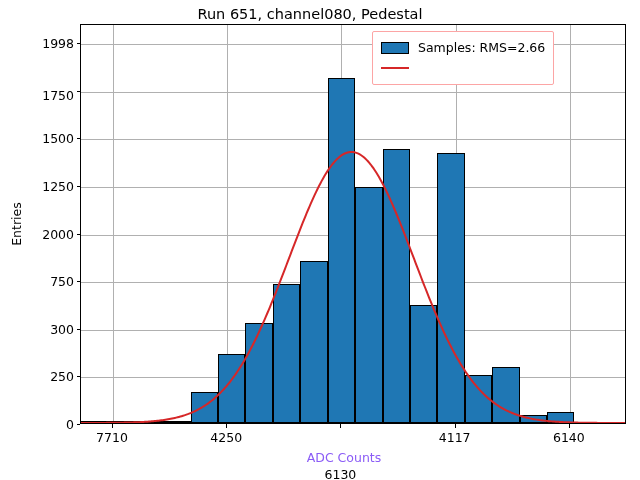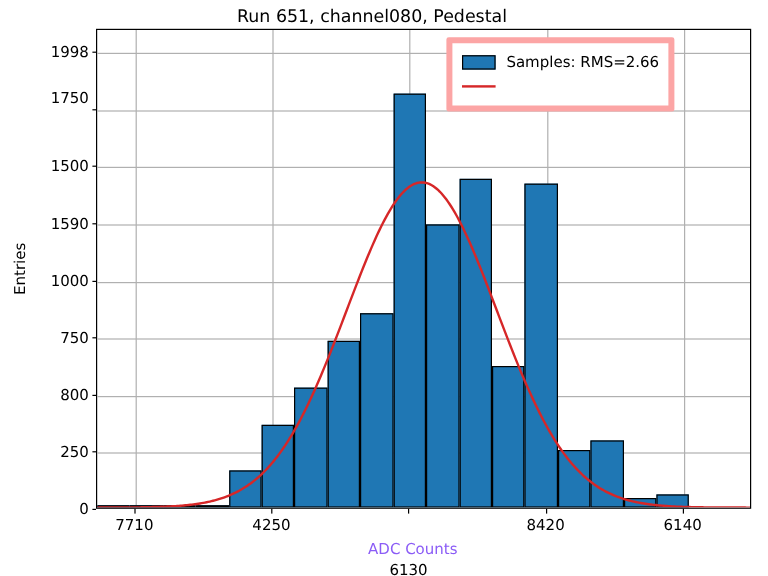--- a/index.html
+++ b/index.html
@@ -49,21 +49,21 @@
 
   #xlabel{position:absolute;left:71px;top:450px;width:546px;text-align:center;
           font-size:12.5px;color:#8b5cf6;}
   #ylabel{position:absolute;left:0;top:224px;font-size:12.5px;color:#000;
           transform:translate(-50%,-50%) rotate(-90deg);transform-origin:center center;
           margin-left:16px;white-space:nowrap;}
 
   
   #legend{
     position:absolute;left:372px;top:31px;
-    background:#fff;border:5px solid #fca5a5;border-radius:2px;
+    background:#fff;border:1px solid #fca5a5;border-radius:2px;
     padding:6px 8px 6px 8px;
     font-size:12.5px;color:#000;
     box-shadow:none;
   }
   .legend-row{display:flex;align-items:center;height:20px;white-space:nowrap;}
   .legend-swatch-patch{
     width:28px;height:12px;background:#1f77b4;border:1.1px solid #000;
     box-sizing:border-box;margin-right:9px;flex:none;
   }
   .legend-swatch-line{
@@ -119,43 +119,43 @@
       <path id="fit-path" fill="none" stroke="#d62728" stroke-width="2" vector-effect="non-scaling-stroke" d="M0.00,399.98 L1.37,399.97 L2.73,399.97 L4.10,399.97 L5.46,399.97 L6.82,399.96 L8.19,399.96 L9.55,399.95 L10.92,399.95 L12.29,399.95 L13.65,399.94 L15.02,399.94 L16.38,399.93 L17.75,399.92 L19.11,399.92 L20.47,399.91 L21.84,399.90 L23.20,399.89 L24.57,399.88 L25.94,399.87 L27.30,399.86 L28.67,399.85 L30.03,399.83 L31.39,399.82 L32.76,399.80 L34.12,399.78 L35.49,399.77 L36.86,399.75 L38.22,399.73 L39.59,399.70 L40.95,399.68 L42.31,399.65 L43.68,399.62 L45.04,399.59 L46.41,399.56 L47.78,399.52 L49.14,399.48 L50.51,399.44 L51.87,399.40 L53.24,399.35 L54.60,399.30 L55.96,399.25 L57.33,399.19 L58.69,399.13 L60.06,399.06 L61.43,398.99 L62.79,398.91 L64.16,398.83 L65.52,398.74 L66.88,398.65 L68.25,398.55 L69.61,398.45 L70.98,398.33 L72.35,398.22 L73.71,398.09 L75.08,397.95 L76.44,397.81 L77.80,397.66 L79.17,397.50 L80.53,397.32 L81.90,397.14 L83.27,396.95 L84.63,396.74 L86.00,396.53 L87.36,396.30 L88.73,396.05 L90.09,395.80 L91.45,395.53 L92.82,395.24 L94.18,394.94 L95.55,394.62 L96.92,394.28 L98.28,393.93 L99.65,393.55 L101.01,393.16 L102.37,392.75 L103.74,392.31 L105.10,391.85 L106.47,391.37 L107.84,390.87 L109.20,390.33 L110.57,389.78 L111.93,389.20 L113.29,388.58 L114.66,387.95 L116.02,387.28 L117.39,386.57 L118.76,385.84 L120.12,385.08 L121.49,384.28 L122.85,383.44 L124.22,382.57 L125.58,381.67 L126.94,380.72 L128.31,379.74 L129.67,378.71 L131.04,377.65 L132.41,376.54 L133.77,375.39 L135.14,374.19 L136.50,372.95 L137.86,371.66 L139.23,370.33 L140.59,368.95 L141.96,367.51 L143.33,366.03 L144.69,364.50 L146.06,362.92 L147.42,361.28 L148.78,359.59 L150.15,357.85 L151.51,356.05 L152.88,354.19 L154.24,352.29 L155.61,350.32 L156.98,348.30 L158.34,346.22 L159.71,344.09 L161.07,341.90 L162.43,339.65 L163.80,337.34 L165.16,334.98 L166.53,332.55 L167.90,330.08 L169.26,327.54 L170.63,324.95 L171.99,322.30 L173.35,319.60 L174.72,316.84 L176.08,314.03 L177.45,311.16 L178.82,308.24 L180.18,305.27 L181.55,302.26 L182.91,299.19 L184.27,296.08 L185.64,292.92 L187.00,289.71 L188.37,286.47 L189.73,283.18 L191.10,279.86 L192.47,276.50 L193.83,273.10 L195.20,269.68 L196.56,266.22 L197.92,262.74 L199.29,259.24 L200.65,255.71 L202.02,252.16 L203.39,248.60 L204.75,245.03 L206.12,241.45 L207.48,237.86 L208.84,234.27 L210.21,230.68 L211.57,227.09 L212.94,223.51 L214.31,219.94 L215.67,216.39 L217.04,212.85 L218.40,209.34 L219.76,205.85 L221.13,202.39 L222.49,198.96 L223.86,195.58 L225.22,192.23 L226.59,188.93 L227.96,185.68 L229.32,182.48 L230.69,179.33 L232.05,176.25 L233.41,173.23 L234.78,170.28 L236.14,167.40 L237.51,164.60 L238.88,161.87 L240.24,159.23 L241.61,156.68 L242.97,154.21 L244.33,151.83 L245.70,149.55 L247.06,147.37 L248.43,145.29 L249.80,143.31 L251.16,141.45 L252.53,139.69 L253.89,138.04 L255.25,136.50 L256.62,135.09 L257.98,133.79 L259.35,132.61 L260.71,131.55 L262.08,130.62 L263.45,129.81 L264.81,129.13 L266.18,128.57 L267.54,128.14 L268.90,127.84 L270.27,127.67 L271.63,127.62 L273.00,127.70 L274.37,127.92 L275.73,128.26 L277.10,128.73 L278.46,129.32 L279.82,130.05 L281.19,130.90 L282.55,131.87 L283.92,132.96 L285.29,134.18 L286.65,135.51 L288.02,136.97 L289.38,138.54 L290.75,140.22 L292.11,142.01 L293.47,143.91 L294.84,145.92 L296.20,148.03 L297.57,150.25 L298.94,152.56 L300.30,154.96 L301.67,157.46 L303.03,160.04 L304.39,162.71 L305.76,165.46 L307.12,168.29 L308.49,171.19 L309.86,174.16 L311.22,177.20 L312.59,180.30 L313.95,183.46 L315.31,186.68 L316.68,189.95 L318.04,193.26 L319.41,196.62 L320.78,200.02 L322.14,203.46 L323.51,206.92 L324.87,210.42 L326.24,213.94 L327.60,217.48 L328.96,221.04 L330.33,224.62 L331.69,228.20 L333.06,231.79 L334.43,235.38 L335.79,238.97 L337.16,242.56 L338.52,246.14 L339.88,249.71 L341.25,253.26 L342.61,256.80 L343.98,260.32 L345.35,263.82 L346.71,267.30 L348.08,270.74 L349.44,274.16 L350.80,277.54 L352.17,280.89 L353.53,284.20 L354.90,287.48 L356.27,290.71 L357.63,293.90 L359.00,297.04 L360.36,300.14 L361.73,303.20 L363.09,306.20 L364.45,309.15 L365.82,312.05 L367.18,314.90 L368.55,317.70 L369.92,320.44 L371.28,323.13 L372.65,325.76 L374.01,328.33 L375.37,330.85 L376.74,333.31 L378.10,335.71 L379.47,338.06 L380.84,340.35 L382.20,342.58 L383.57,344.76 L384.93,346.87 L386.29,348.93 L387.66,350.94 L389.02,352.88 L390.39,354.77 L391.76,356.61 L393.12,358.39 L394.49,360.12 L395.85,361.79 L397.22,363.41 L398.58,364.98 L399.94,366.50 L401.31,367.96 L402.67,369.38 L404.04,370.75 L405.41,372.07 L406.77,373.34 L408.14,374.57 L409.50,375.75 L410.86,376.89 L412.23,377.98 L413.59,379.03 L414.96,380.05 L416.33,381.02 L417.69,381.95 L419.06,382.85 L420.42,383.71 L421.78,384.53 L423.15,385.32 L424.51,386.07 L425.88,386.80 L427.24,387.49 L428.61,388.15 L429.98,388.78 L431.34,389.38 L432.71,389.95 L434.07,390.50 L435.43,391.02 L436.80,391.52 L438.16,392.00 L439.53,392.45 L440.90,392.88 L442.26,393.28 L443.63,393.67 L444.99,394.04 L446.35,394.39 L447.72,394.72 L449.08,395.03 L450.45,395.33 L451.82,395.61 L453.18,395.88 L454.55,396.13 L455.91,396.37 L457.27,396.60 L458.64,396.81 L460.00,397.01 L461.37,397.20 L462.73,397.38 L464.10,397.55 L465.47,397.71 L466.83,397.86 L468.20,398.00 L469.56,398.13 L470.92,398.25 L472.29,398.37 L473.65,398.48 L475.02,398.58 L476.39,398.68 L477.75,398.77 L479.12,398.86 L480.48,398.94 L481.84,399.01 L483.21,399.08 L484.57,399.15 L485.94,399.21 L487.31,399.26 L488.67,399.32 L490.04,399.37 L491.40,399.41 L492.76,399.46 L494.13,399.50 L495.49,399.53 L496.86,399.57 L498.22,399.60 L499.59,399.63 L500.96,399.66 L502.32,399.69 L503.69,399.71 L505.05,399.73 L506.41,399.75 L507.78,399.77 L509.14,399.79 L510.51,399.81 L511.88,399.82 L513.24,399.84 L514.61,399.85 L515.97,399.86 L517.33,399.87 L518.70,399.88 L520.06,399.89 L521.43,399.90 L522.80,399.91 L524.16,399.92 L525.53,399.92 L526.89,399.93 L528.25,399.94 L529.62,399.94 L530.98,399.95 L532.35,399.95 L533.71,399.96 L535.08,399.96 L536.45,399.96 L537.81,399.97 L539.18,399.97 L540.54,399.97 L541.90,399.97 L543.27,399.98 L544.63,399.98 L546.00,399.98"></path>
     </svg>
   </div>
 
   <div id="ytick-container">
       <div class="ytick-mark" style="top: 424px;"></div>
       <div class="ytick-label" style="top: 424px;">0</div>
       <div class="ytick-mark" style="top: 376.381px;"></div>
       <div class="ytick-label" style="top: 376.381px;">250</div>
       <div class="ytick-mark" style="top: 328.762px;"></div>
-      <div class="ytick-label" style="top: 328.762px;">800</div>
+      <div class="ytick-label" style="top: 328.762px;">300</div>
       <div class="ytick-mark" style="top: 281.143px;"></div>
       <div class="ytick-label" style="top: 281.143px;">750</div>
       <div class="ytick-mark" style="top: 233.524px;"></div>
-      <div class="ytick-label" style="top: 233.524px;">1000</div>
+      <div class="ytick-label" style="top: 233.524px;">2000</div>
       <div class="ytick-mark" style="top: 185.905px;"></div>
-      <div class="ytick-label" style="top: 185.905px;">1590</div>
+      <div class="ytick-label" style="top: 185.905px;">1250</div>
       <div class="ytick-mark" style="top: 138.286px;"></div>
       <div class="ytick-label" style="top: 138.286px;">1500</div>
       <div class="ytick-mark" style="top: 90.6667px;"></div>
-      <div class="ytick-label" style="top: 81px; text-align: center;">1750</div>
+      <div class="ytick-label" style="top: 95px; text-align: center;">1750</div>
       <div class="ytick-mark" style="top: 43.0476px;"></div>
       <div class="ytick-label" style="top: 43.0476px;">1998</div>
     </div>
   <div id="xtick-container">
       <div class="xtick-mark" style="left: 111.983px;"></div>
       <div class="xtick-label" style="left: 111.983px;">7710</div>
       <div class="xtick-mark" style="left: 226.209px;"></div>
       <div class="xtick-label" style="left: 226.209px;">4250</div>
       <div class="xtick-mark" style="left: 340.435px;"></div>
       <div class="xtick-label" style="left: 340.435px; margin-top: 37px;">6130</div>
       <div class="xtick-mark" style="left: 454.661px;"></div>
-      <div class="xtick-label" style="left: 454.661px;">8420</div>
+      <div class="xtick-label" style="left: 454.661px;">4117</div>
       <div class="xtick-mark" style="left: 568.887px;"></div>
       <div class="xtick-label" style="left: 568.887px;">6140</div>
     </div>
 
   <div id="xlabel">ADC Counts</div>
   <div id="ylabel">Entries</div>
 
   <div id="legend">
     <div class="legend-row">
       <span class="legend-swatch-patch"></span>

